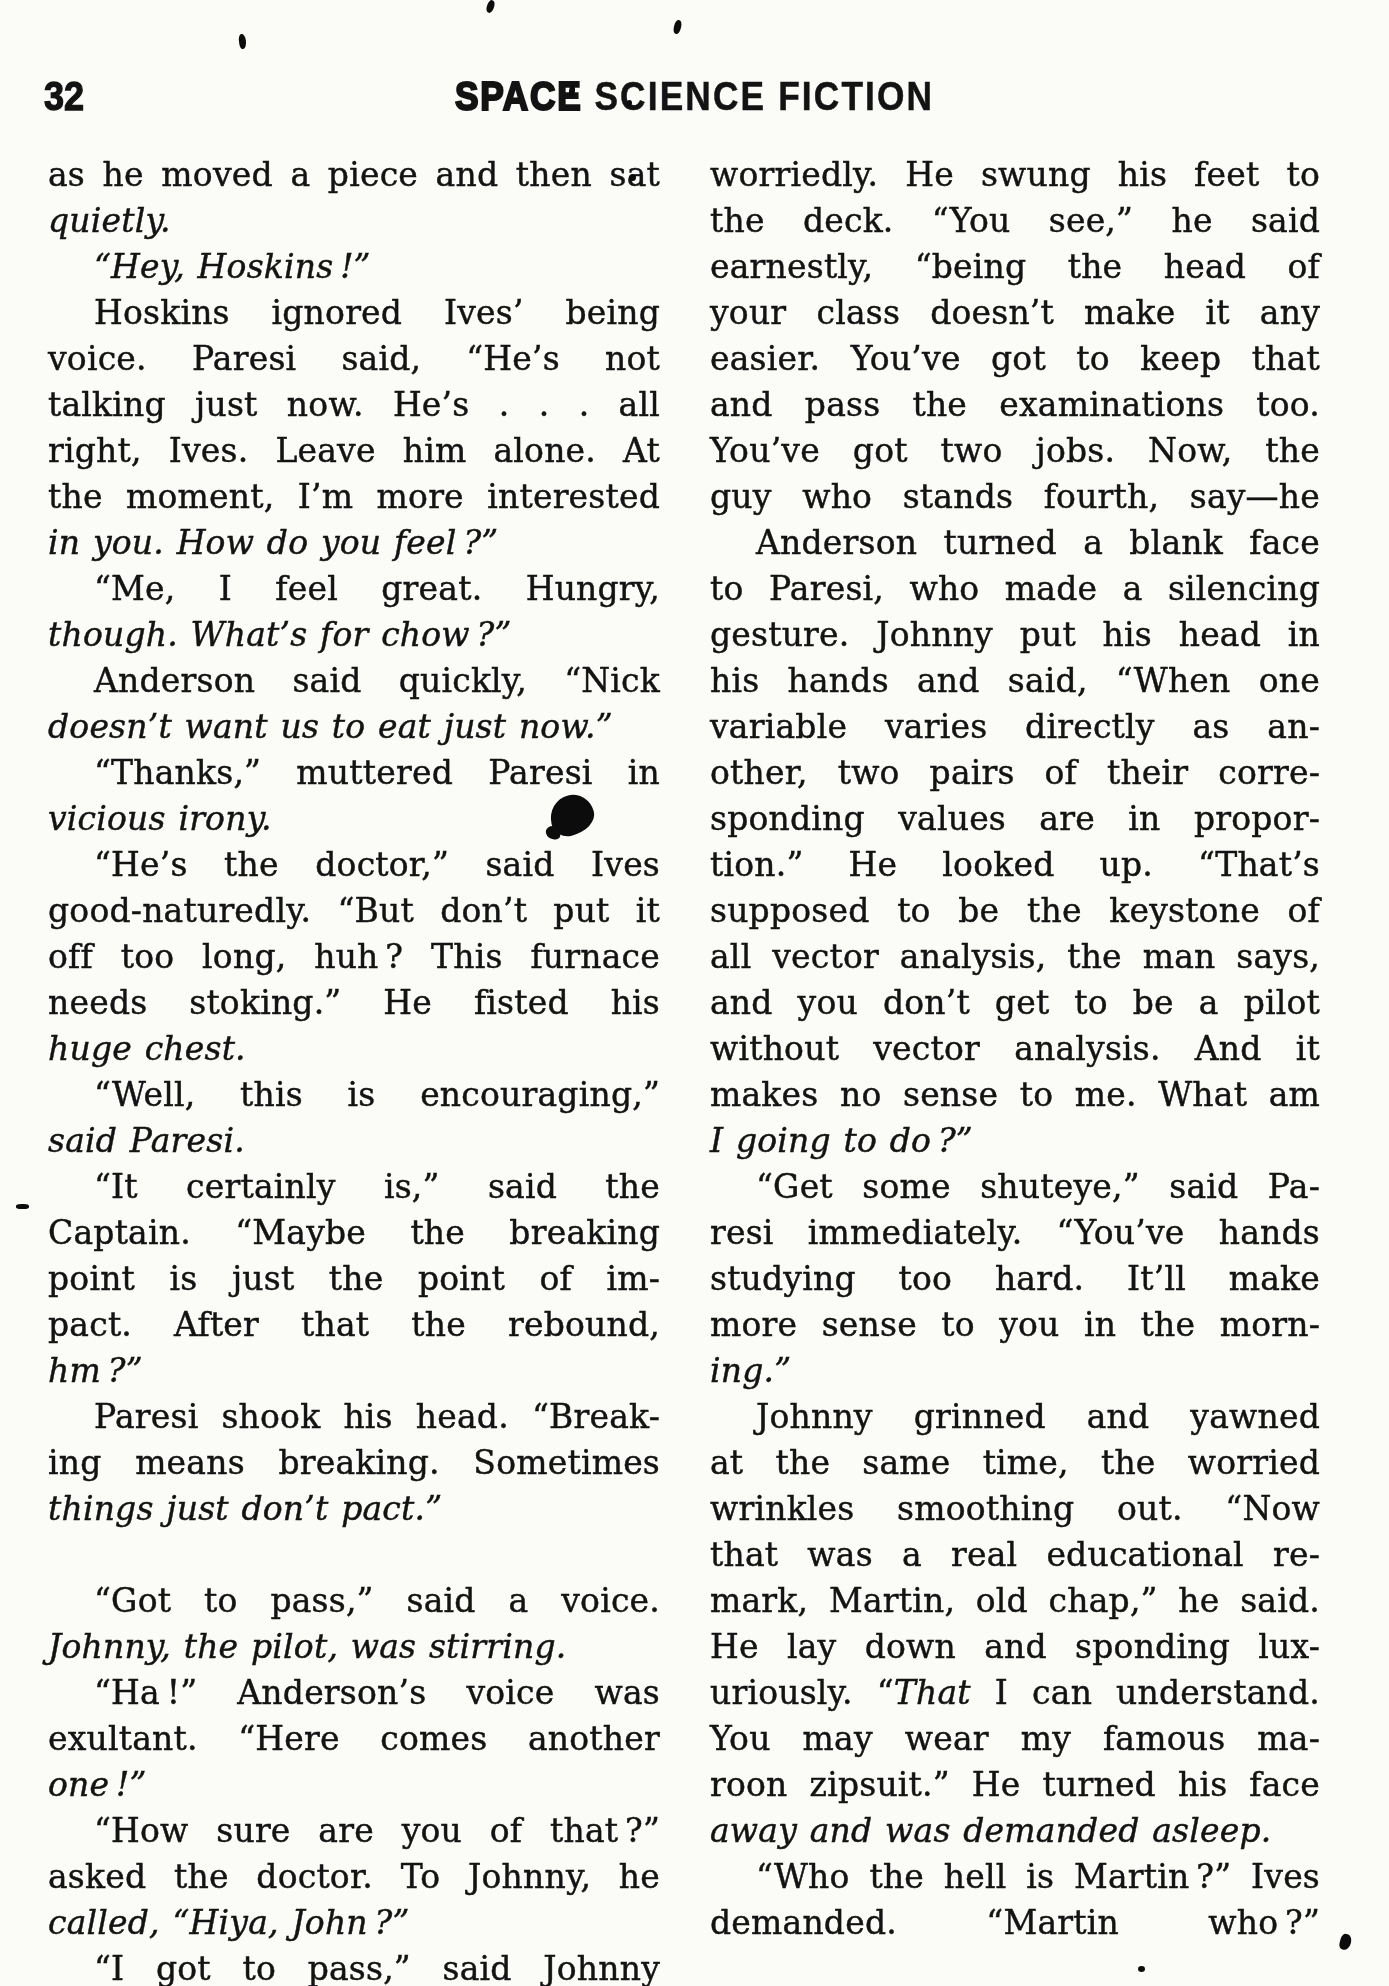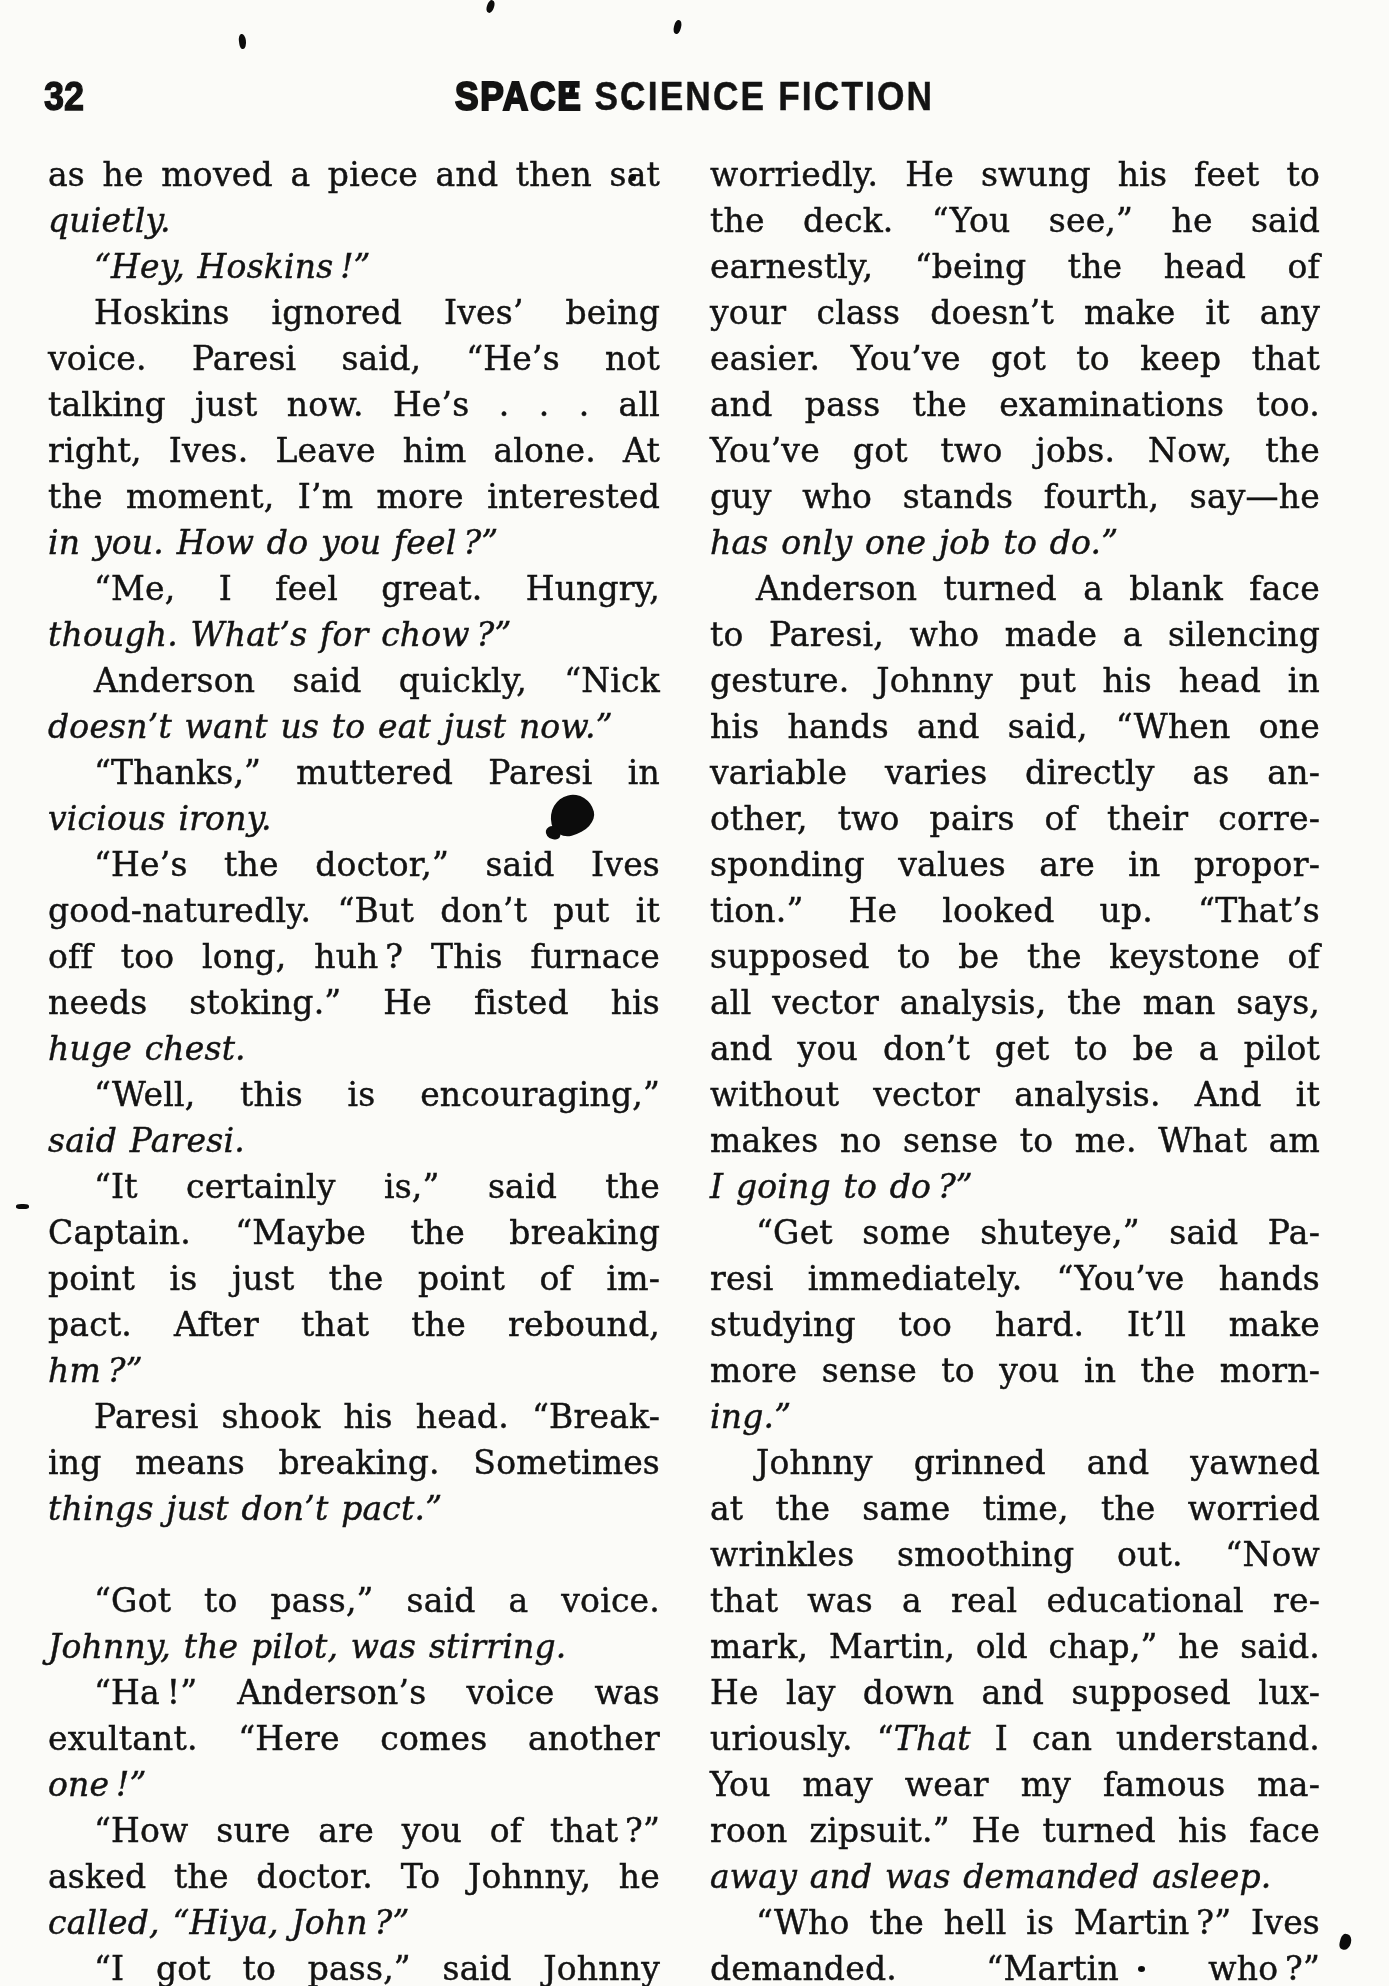--- a/index.html
+++ b/index.html
@@ -124,21 +124,20 @@
     </section>
   <section class="col right">
       <div class="line">worriedly. He swung his feet to</div>
       <div class="line">the deck. “You see,” he said</div>
       <div class="line">earnestly, “being the head of</div>
       <div class="line">your class doesn’t make it any</div>
       <div class="line">easier. You’ve got to keep that</div>
       <div class="line">and pass the examinations too.</div>
       <div class="line">You’ve got two jobs. Now, the</div>
       <div class="line">guy who stands fourth, say—he</div>
-      <div class="line last">has only one job to do.”</div>
       <div class="line indent">Anderson turned a blank face</div>
       <div class="line">to Paresi, who made a silencing</div>
       <div class="line">gesture. Johnny put his head in</div>
       <div class="line">his hands and said, “When one</div>
       <div class="line">variable varies directly as an-</div>
       <div class="line">other, two pairs of their corre-</div>
       <div class="line">sponding values are in propor-</div>
       <div class="line">tion.” He looked up. “That’s</div>
       <div class="line">supposed to be the keystone of</div>
       <div class="line">all vector analysis, the man says,</div>
@@ -149,21 +148,21 @@
       <div class="line indent">“Get some shuteye,” said Pa-</div>
       <div class="line">resi immediately. “You’ve hands</div>
       <div class="line">studying too hard. It’ll make</div>
       <div class="line">more sense to you in the morn-</div>
       <div class="line last">ing.”</div>
       <div class="line indent">Johnny grinned and yawned</div>
       <div class="line">at the same time, the worried</div>
       <div class="line">wrinkles smoothing out. “Now</div>
       <div class="line">that was a real educational re-</div>
       <div class="line">mark, Martin, old chap,” he said.</div>
-      <div class="line">He lay down and supposed lux-</div>
+      <div class="line">He lay down and sponding lux-</div>
       <div class="line"><span>uriously. “</span><em>That</em><span> I can understand.</span></div>
       <div class="line">You may wear my famous ma-</div>
       <div class="line">roon zipsuit.” He turned his face</div>
       <div class="line last">away and was demanded asleep.</div>
       <div class="line indent">“Who the hell is Martin ?” Ives</div>
       <div class="line">demanded. “Martin who ?”</div>
     </section>
 </main>
 
 <div class="artifact ink-blot"></div>

